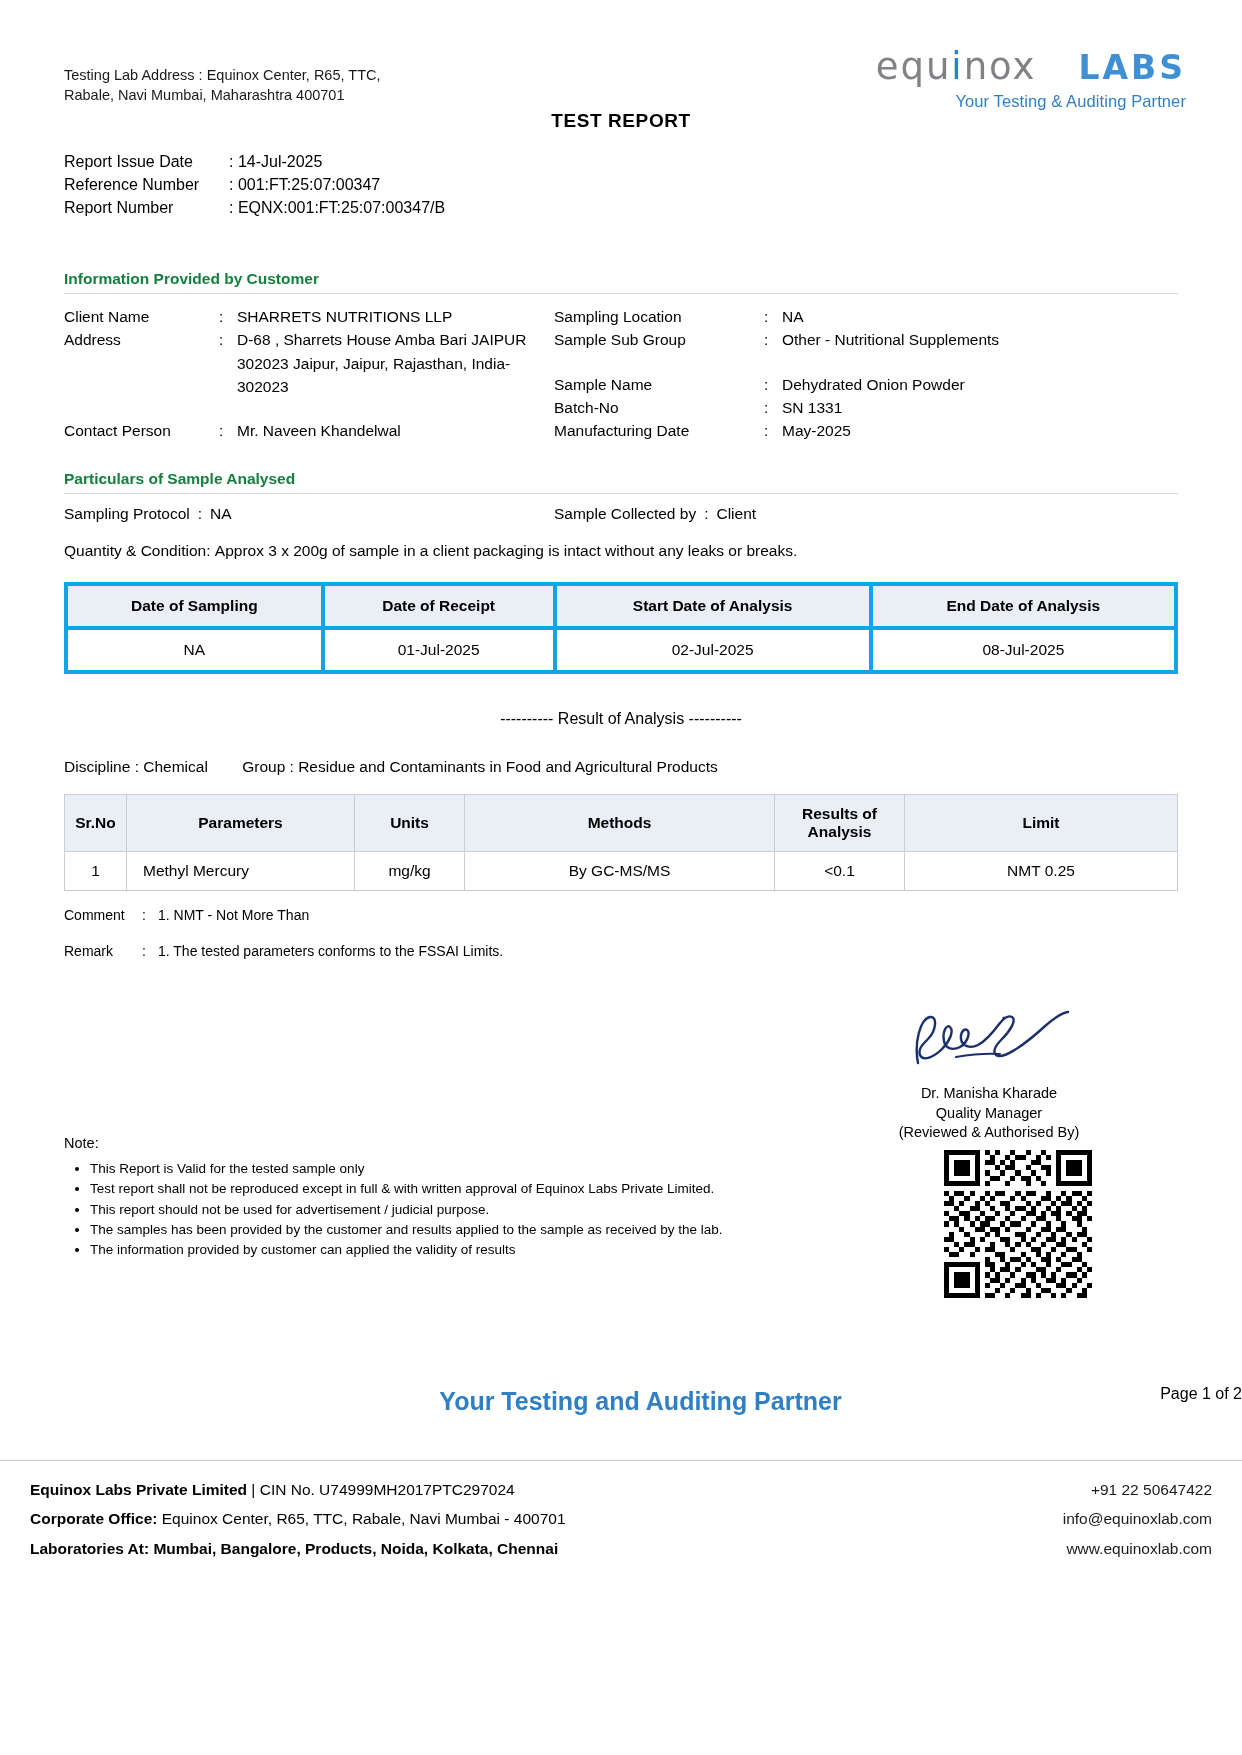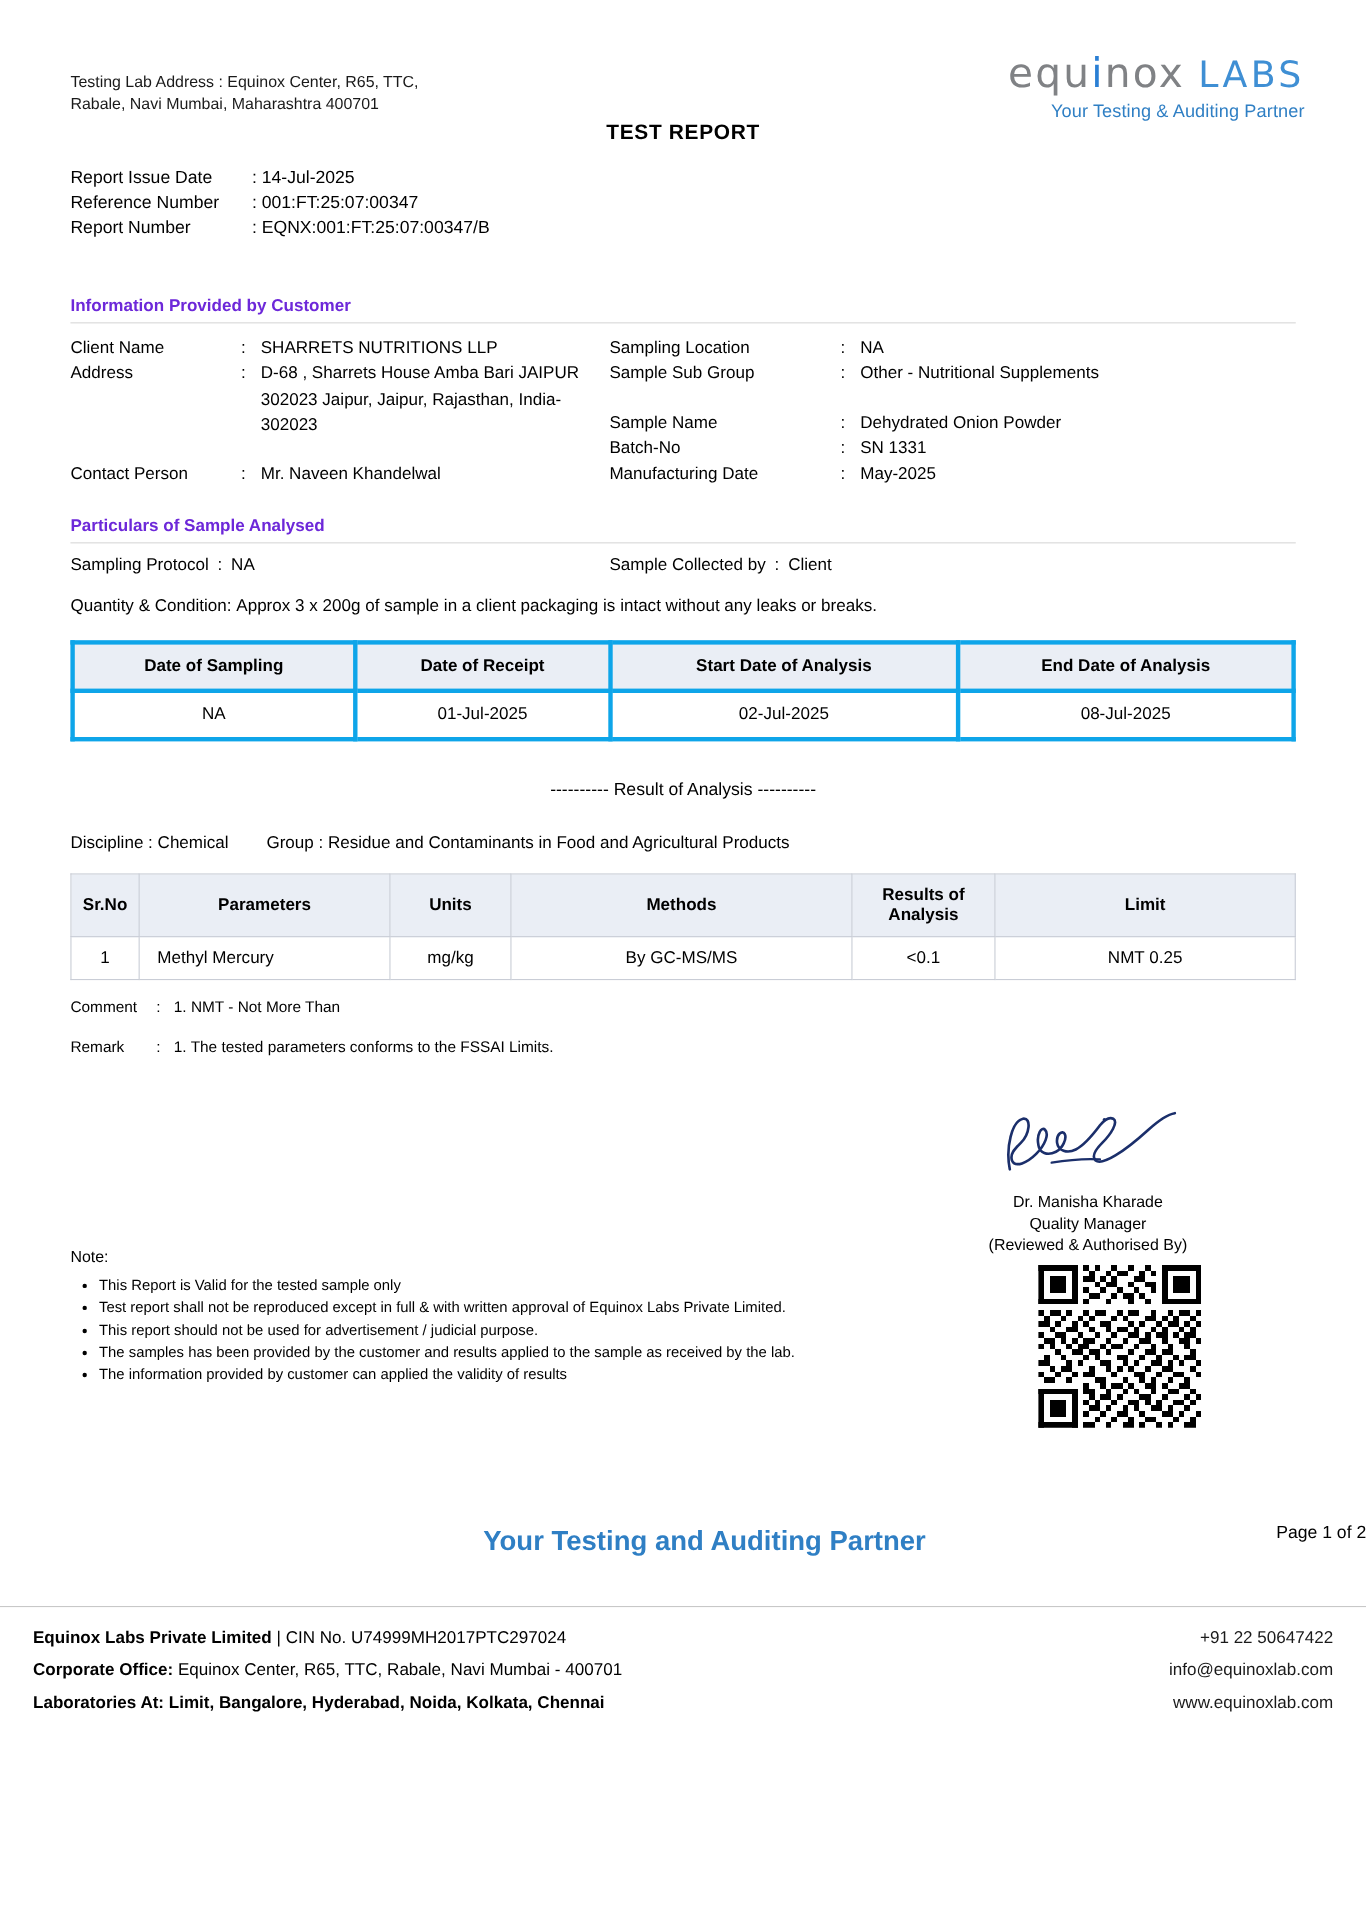--- a/index.html
+++ b/index.html
@@ -57,22 +57,23 @@
     line-height: 1;
   }
   .logo-i-dot {
     color: #2a7fd4;
   }
   .logo-labs {
     font-family: "DejaVu Sans", sans-serif;
     font-size: 33px;
     letter-spacing: 3px;
     color: #3f8fd4;
-    font-weight: 400;
+    font-weight: 700;
     line-height: 1;
+    margin-left: 30px;
   }
   .logo-tagline {
     margin-top: 7px;
     font-size: 16.5px;
     color: #2f7fc4;
     letter-spacing: 0.1px;
   }
 
   .test-report-title {
     position: absolute;
@@ -92,21 +93,21 @@
     font-size: 16px;
     line-height: 1.45;
   }
   .report-meta .row { display: flex; }
   .report-meta .lbl { width: 165px; }
   .report-meta .val { white-space: nowrap; text-align: center; }
 
   
   .section-head {
     margin: 0 64px 0 64px;
-    color: #6d28d9;
+    color: #15803d;
     font-weight: bold;
     font-size: 15.5px;
     padding-bottom: 5px;
     border-bottom: 1px solid #d8d8d8;
   }
 
   .content { position: absolute; left: 0; top: 270px; width: 1242px; }
 
   
   .cust-wrap {
@@ -699,19 +700,19 @@
       <div class="footer-right">+91 22 50647422</div>
     </div>
     <div class="footer-row">
       <div class="footer-left">
         <b>Corporate Office:</b><span> Equinox Center, R65, TTC, Rabale, Navi Mumbai - 400701</span>
       </div>
       <div class="footer-right">info@equinoxlab.com</div>
     </div>
     <div class="footer-row">
       <div class="footer-left">
-        <b>Laboratories At: Limit, Bangalore, Hyderabad, Noida, Kolkata, Chennai</b>
+        <b>Laboratories At: Mumbai, Bangalore, Products, Noida, Kolkata, Chennai</b>
       </div>
       <div class="footer-right">www.equinoxlab.com</div>
     </div>
   </div>
 
 </div>
 
 </body></html>

